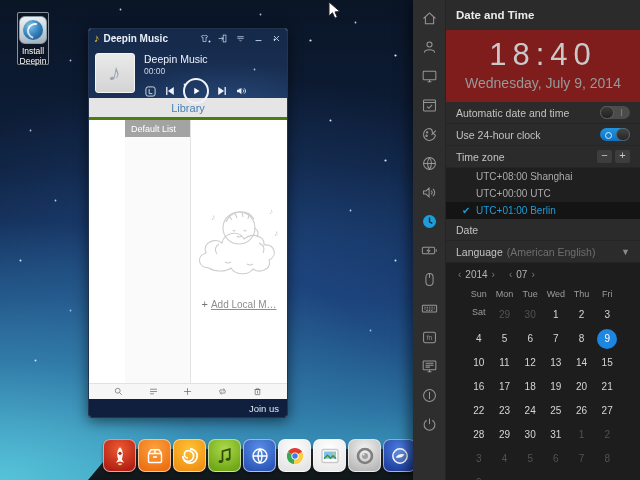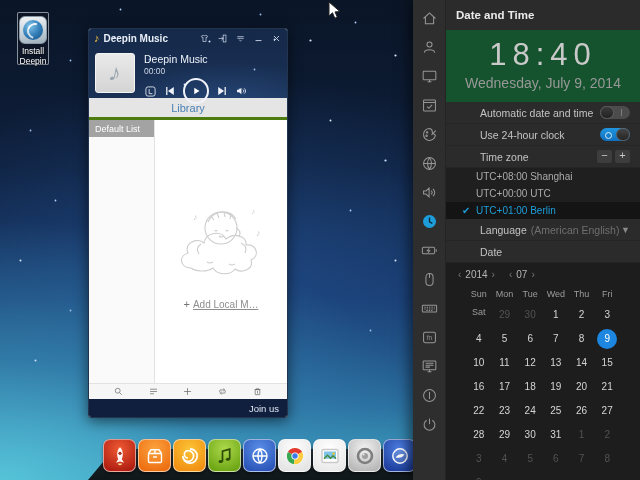--- a/index.html
+++ b/index.html
@@ -50,21 +50,21 @@
   .track-title { color:#eef2fa; font-size:10.5px; line-height:13px; white-space:nowrap; }
   .elapsed { color:#cdd6e6; font-size:8.5px; line-height:11px; }
   .controls { display:flex; align-items:center; gap:6px; margin-top:1px; }
   .controls svg { display:block; stroke:#f0f4fa; fill:none; stroke-width:1.5; }
   .ic-lyric { width:13px; height:13px; }
   .ic-sm { width:14px; height:14px; }
   .play-btn { width:26px; height:26px; border-radius:50%; border:2px solid #f0f4fa; display:flex; align-items:center; justify-content:center; }
   .play-btn svg { width:14px; height:14px; }
   .lib-bar { height:22px; background:#e5e5e5; border-bottom:3px solid #4d7c0f; display:flex; align-items:center; justify-content:center; flex:0 0 auto; }
   .lib-bar span { font-size:11px; color:#4a80b4; }
-  .win-body { flex:1; display:flex; min-height:0; background:#fff; }
+  .win-body { flex:1; display:flex; min-height:0; background:#fff;margin-left:36px; }
   .pl-side { width:66px; background:#fafafa; border-right:1px solid #e3e3e3; flex:0 0 auto; }
   .pl-tab { height:17px; background:#a3a3a3; color:#fff; font-size:9px; display:flex; align-items:center; padding-left:6px; }
   .lib-main { flex:1; position:relative; }
   .empty-illu { position:absolute; left:50%; top:78px; transform:translateX(-50%); }
   .empty-illu svg { display:block; stroke:#cdcdcd; fill:none; stroke-width:1.1; }
   .add-link { position:absolute; left:50%; top:178px; transform:translateX(-50%); white-space:nowrap;
       font-size:10px; color:#8d8d8d; }
   .add-link .plus { margin-right:3px; font-size:11px; color:#777; }
   .add-link .u { text-decoration:underline; }
   .win-toolbar { height:16px; background:#f6f6f6; border-top:1px solid #e2e2e2; display:flex; align-items:center;
@@ -85,25 +85,25 @@
 
   
   .panel { position:absolute; right:0; top:0; width:227px; height:480px; display:flex; background:#2b2b2b;
       box-shadow:-4px 0 12px rgba(0,0,0,.5); font-size:10.5px; }
   .panel-side { width:33px; background:#2e2e2e; border-right:1px solid #242424; padding-top:4px; flex:0 0 auto; }
   .sb-item { height:29px; display:flex; align-items:center; justify-content:center; }
   .sb-item svg { width:19px; height:19px; stroke:#969696; fill:none; stroke-width:1.3; display:block; }
   .panel-main { flex:1; display:flex; flex-direction:column; color:#c8c8c8; min-width:0; }
   .panel-header { height:30px; display:flex; align-items:center; padding-left:10px; flex:0 0 auto; }
   .panel-header b { color:#eaeaea; font-size:11.5px; }
-  .timebox { height:72px; background:#14532d; text-align:center; padding-top:7px; flex:0 0 auto; }
+  .timebox { height:72px; background:#7f1d1d; text-align:center; padding-top:7px; flex:0 0 auto; }
   .big-time { font-size:31px; color:#c9c9c9; letter-spacing:6px; line-height:36px; }
   .big-date { font-size:14px; color:#989898; margin-top:2px; }
   .p-row { height:22px; display:flex; align-items:center; padding:0 10px; border-bottom:1px solid #252525; flex:0 0 auto; }
-  .p-row .lab { flex:1; color:#c3c3c3;margin-left:24px; }
+  .p-row .lab { flex:1; color:#c3c3c3; }
   .dim-val { color:#6f6f6f; margin-left:4px; }
   .chev { color:#8a8a8a; font-size:9px; }
   .toggle { width:30px; height:13px; border-radius:7px; background:#4c4c4c; position:relative; flex:0 0 auto; }
   .toggle .knob { position:absolute; top:0; width:14px; height:13px; border-radius:7px; background:linear-gradient(#3a3a3a,#222); border:1px solid #5c5c5c; }
   .toggle.off .knob { left:0; }
   .toggle.off:after { content:""; position:absolute; right:8px; top:3px; width:1px; height:7px; background:#7d7d7d; }
   .toggle.on { background:linear-gradient(#2196e0,#0f6fbe); }
   .toggle.on .knob { right:0; background:linear-gradient(#444,#262626); }
   .toggle.on:before { content:""; position:absolute; left:5px; top:3.5px; width:5px; height:5px; border:1.2px solid #d8ecfa; border-radius:50%; }
   .tzbtn { width:15px; height:13px; background:#3d3d3d; color:#c9c9c9; border-radius:2px; font-size:11px; line-height:11px;
@@ -473,25 +473,25 @@
           </div>
           <div class="tz-item">
             <span>UTC+00:00 UTC</span>
           </div>
           <div class="tz-item sel">
             <span class="ck">✔</span>
             <span>UTC+01:00 Berlin</span>
           </div>
         </div>
       <div class="p-row">
+        <span class="lab">Date</span>
+      </div>
+      <div class="p-row">
         <span class="lab"><span>Language</span><span class="dim-val">(American English)</span></span>
         <span class="chev">▼</span>
-      </div>
-      <div class="p-row">
-        <span class="lab">Date</span>
       </div>
       <div class="cal">
         <div class="cal-sel">
           <span class="a">‹</span>
           <span>2014</span>
           <span class="a">›</span>
           <span style="width:6px"></span>
           <span class="a">‹</span>
           <span>07</span>
           <span class="a">›</span>

